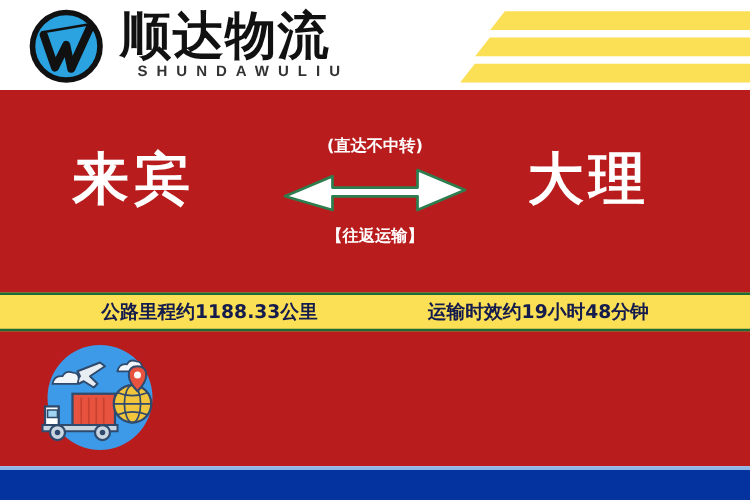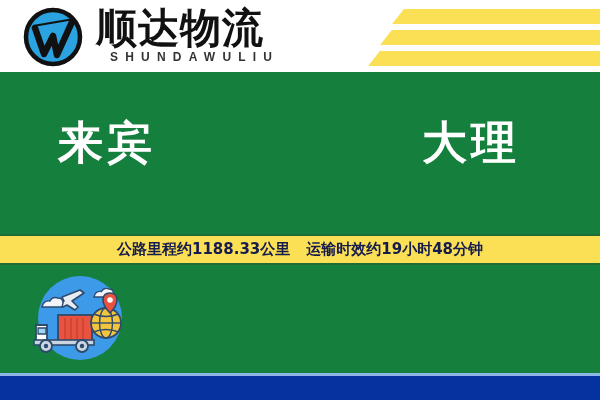--- a/index.html
+++ b/index.html
@@ -68,21 +68,21 @@
   #stripe-2 { top: 30px; left: 386px; width: 252px; }
   #stripe-3 { top: 51px; left: 374px; width: 264px; }
 
   
   #blue-panel {
     position: absolute;
     left: 0;
     top: 72px;
     width: 600px;
     height: 301px;
-    background: #15803d;
+    background: #b91c1c;
   }
 
   
   #route-row {
     position: absolute;
     left: 0; top: 0;
     width: 600px;
     height: 162px;
   }
   .city {
@@ -141,20 +141,21 @@
     top: 162px;
     width: 600px;
     height: 31px;
     background: #fbdf54;
     border-top: 2px solid #1f6b37;
     border-bottom: 2px solid #1f6b37;
     box-sizing: border-box;
     display: flex;
     align-items: center;
     justify-content: center;
+    gap: 36px;
   }
   #info-bar .info-text {
     font-family: "DejaVu Sans", sans-serif;
     font-size: 15px;
     font-weight: bold;
     color: #141b4d;
     white-space: nowrap;
   }
   #info-gap { display: inline-block; width: 16px; }
 
@@ -227,20 +228,32 @@
     <div class="stripe" id="stripe-2"></div>
     <div class="stripe" id="stripe-3"></div>
   </div>
 
   <div id="blue-panel">
 
     <div id="route-row">
 
       <div class="city" id="city-origin">来宾</div>
 
+      <div id="arrow-group">
+
+        <div id="arrow-note-top">(直达不中转)</div>
+
+        <div id="arrow-svg">
+          <svg width="148" height="46" viewBox="0 0 148 46">
+            <path d="M2 27 L40 11 L40 20 L108 20 L108 6 L146 22 L108 38 L108 27 L40 27 L40 38 Z" fill="#ffffff" stroke="#2e7d4f" stroke-width="2.2" stroke-linejoin="round"></path>
+          </svg>
+        </div>
+
+        <div id="arrow-note-bottom">【往返运输】</div>
+      </div>
 
       <div class="city" id="city-dest">大理</div>
     </div>
 
     <div id="info-bar">
       <span class="info-text">公路里程约1188.33公里</span>
       <span id="info-gap"></span>
       <span class="info-text">运输时效约19小时48分钟</span>
     </div>
 

